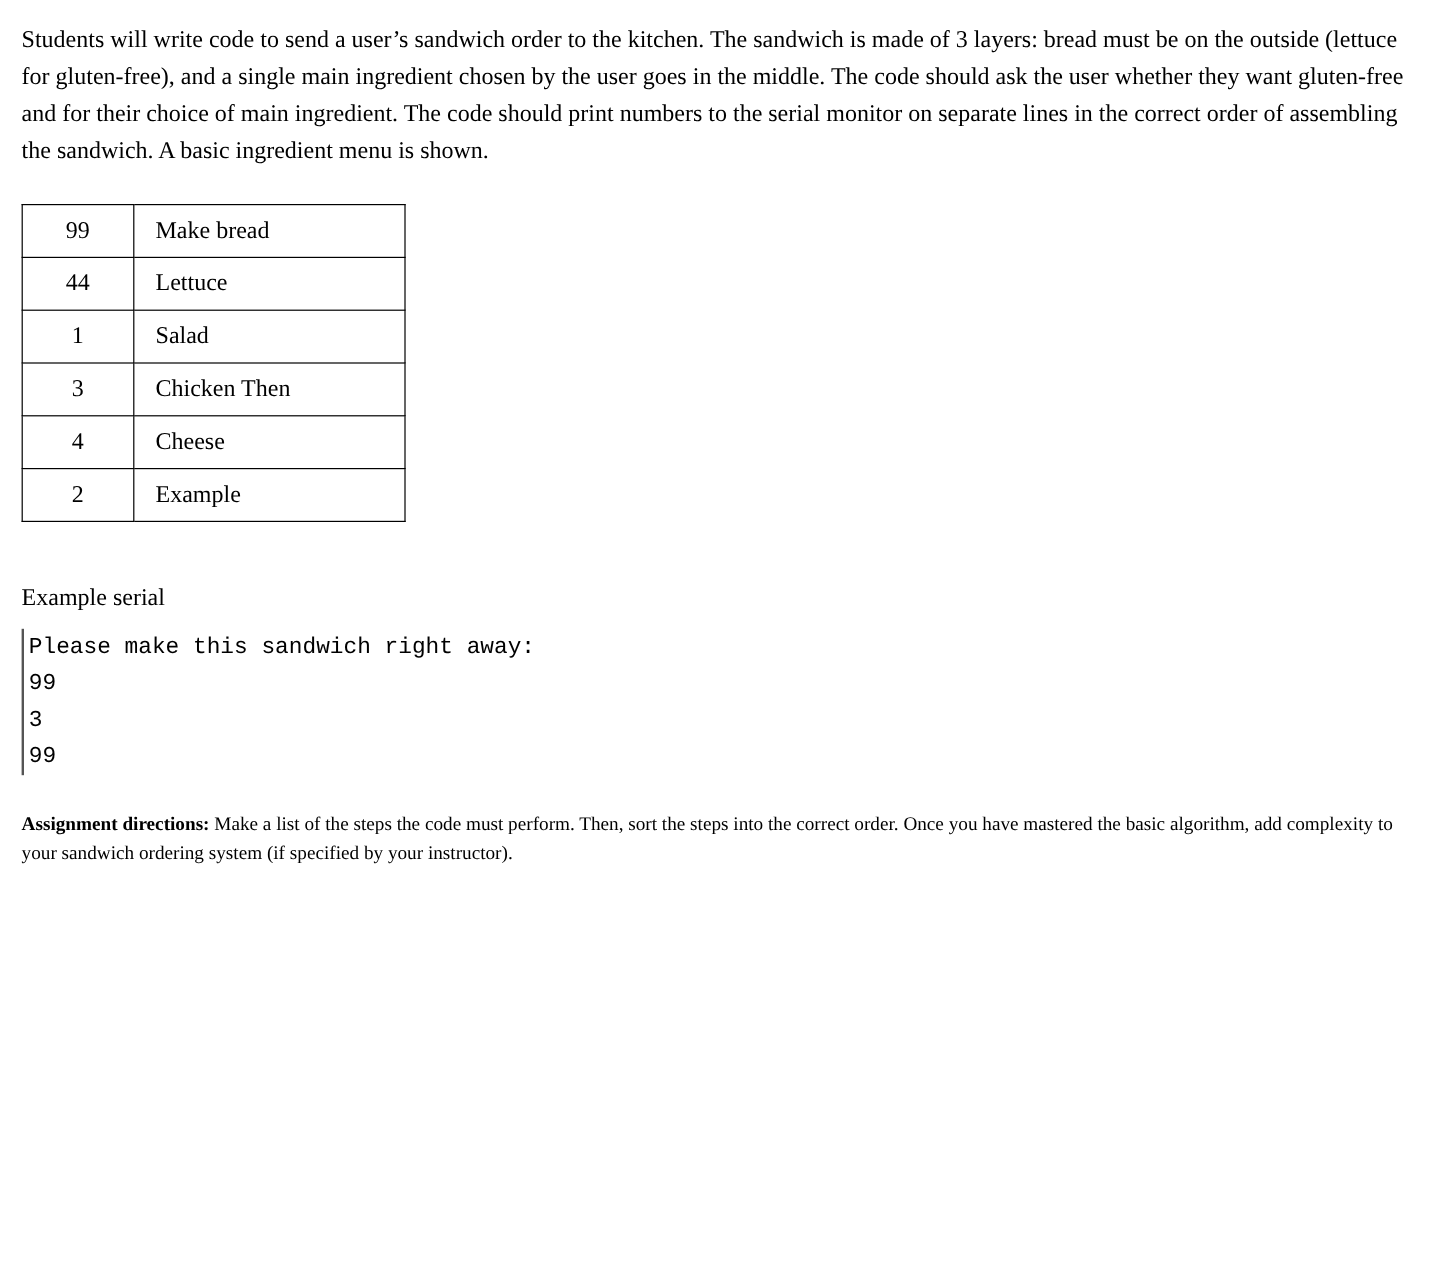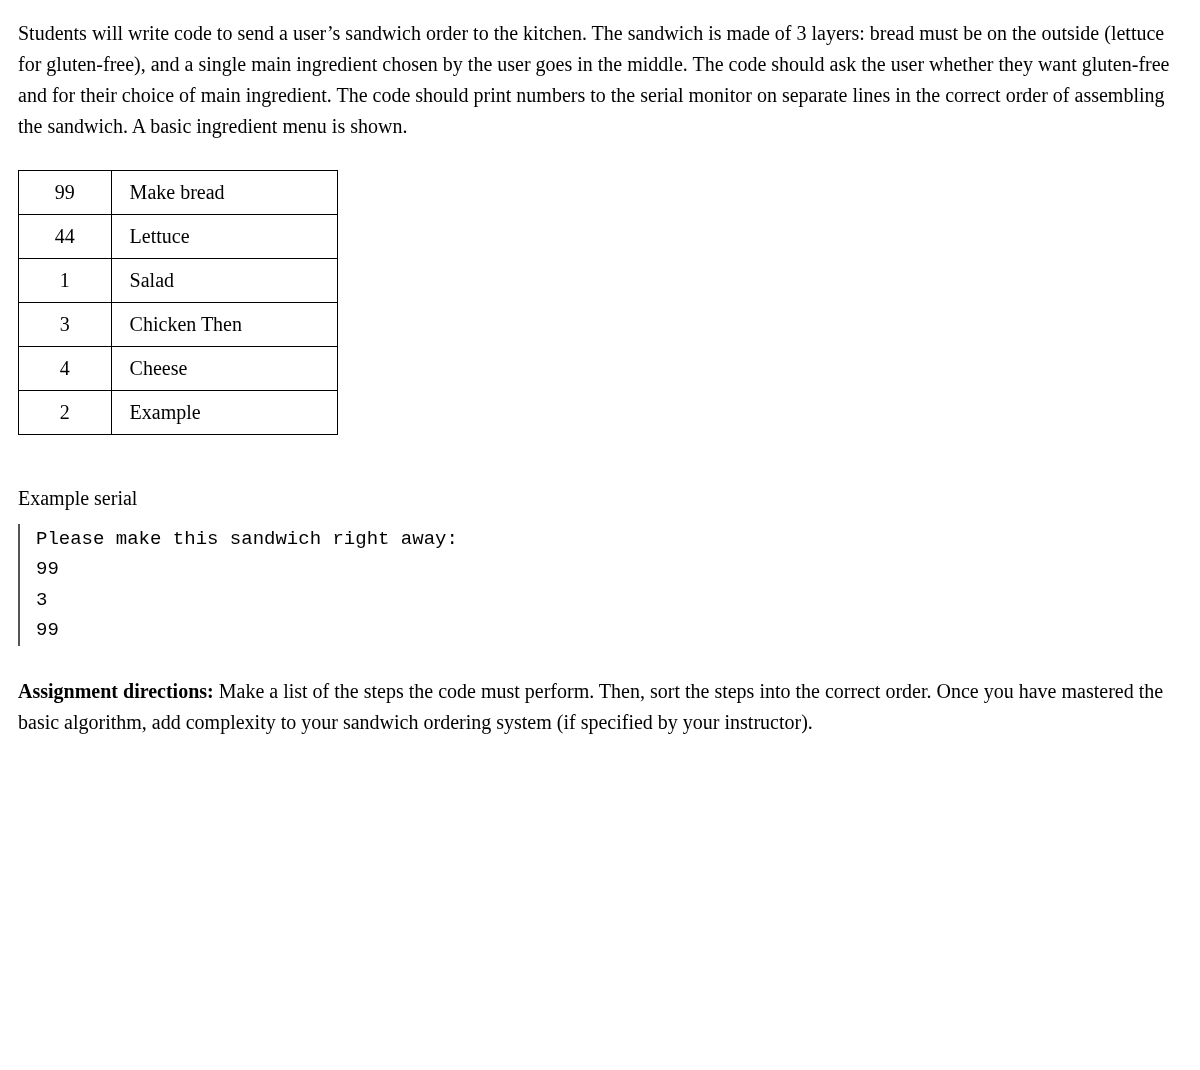--- a/index.html
+++ b/index.html
@@ -46,27 +46,27 @@
     .example-output-label {
       font-size: 20px;
       margin-bottom: 10px;
     }
 
     .code-block {
       font-family: 'Courier New', Courier, monospace;
       font-size: 19px;
       line-height: 1.6;
       border-left: 2px solid #555;
-      padding-left: 16px;
+      padding-left: 4px;
       margin-bottom: 30px;
       background: #fff;
     }
 
     .assignment-directions {
-      font-size: 20px;
+      font-size: 16px;
       line-height: 1.55;
     }
 
     .assignment-directions strong {
       font-weight: bold;
     }
   </style>
 </head>
 <body>
 

